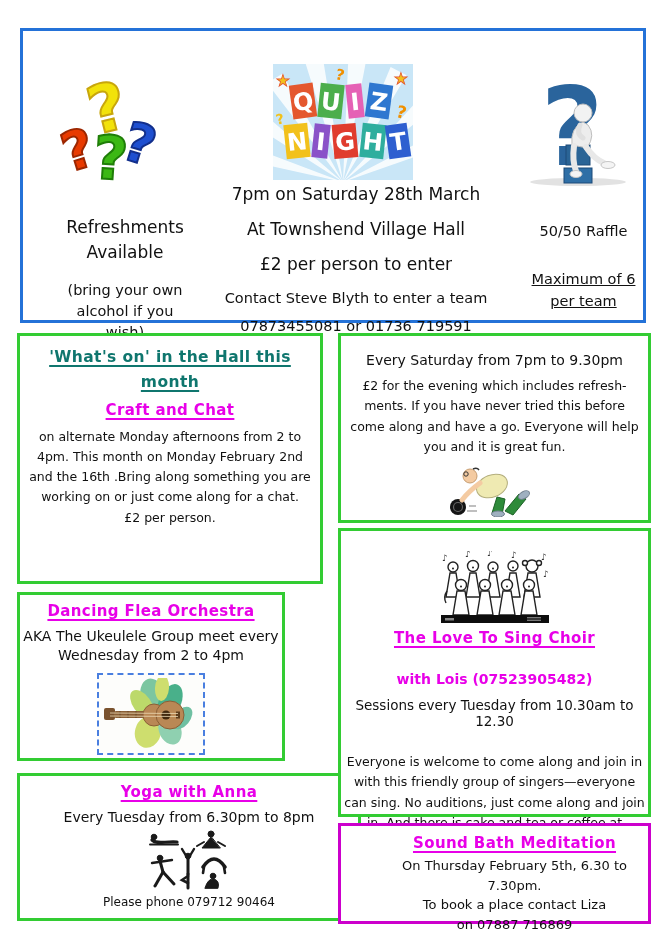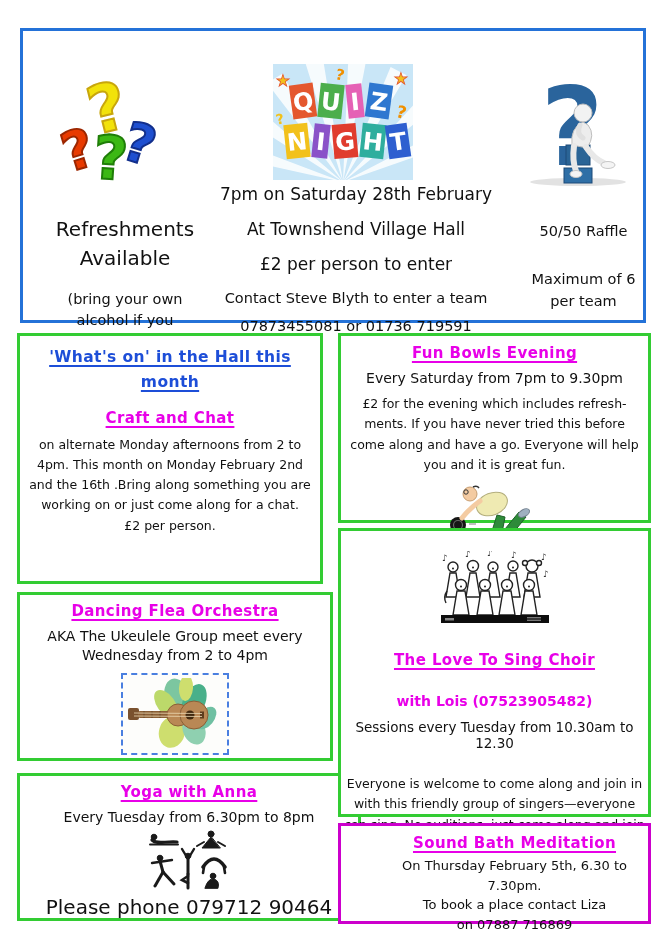--- a/index.html
+++ b/index.html
@@ -11,52 +11,52 @@
   .b-blue{border:3px solid #2472d8;}
   .b-green{border:3px solid #33cc33;}
   .b-mag{border:3px solid #cc00cc;padding-left:40px;}
 
   
   .quiz{left:20px;top:28px;width:626px;height:295px;}
   .qmarks-img{position:absolute;left:28px;top:36px;}
   .poster-img{position:absolute;left:250px;top:33px;}
   .thinker-img{position:absolute;left:487px;top:42px;}
   .q-left{position:absolute;left:22px;top:184px;width:160px;}
-  .q-left .p1{font-size:20px;line-height:1.45;}
+  .q-left .p1{font-size:17px;line-height:1.45;}
   .q-left .p2{font-size:14.5px;line-height:1.45;margin-top:16px;}
   .q-center{position:absolute;left:163px;top:155px;width:340px;}
   .q-center .big{font-size:17px;line-height:1;margin-bottom:18px;}
   .q-center .med{font-size:14.5px;line-height:1;margin-bottom:13px;}
   .q-right{position:absolute;left:478px;top:192px;width:165px;}
   .q-right .p1{font-size:14.5px;}
-  .q-right .p2{font-size:14.5px;line-height:1.5;margin-top:30px;}
+  .q-right .p2{font-size:14.5px;line-height:1.5;margin-top:30px;text-decoration:underline;}
 
   
   .whatson{left:17px;top:333px;width:306px;height:251px;padding-top:9px;}
   .funbowls{left:338px;top:333px;width:313px;height:190px;padding-top:8px;}
-  .flea{left:17px;top:592px;width:316px;height:169px;padding-top:7px;}
+  .flea{left:17px;top:592px;width:268px;height:169px;padding-top:7px;}
   .yoga{left:17px;top:773px;width:344px;height:148px;padding-top:7px;}
   .choir{left:338px;top:528px;width:313px;height:289px;}
   .soundbath{left:338px;top:823px;width:313px;height:101px;padding-top:8px;}
 
   .title{font-weight:bold;font-size:15px;text-decoration:underline;
          text-underline-offset:3px;text-decoration-thickness:1.5px;letter-spacing:.4px;}
-  .t-green{color:#1d4ed8;}
+  .t-green{color:#0f766e;}
   .t-mag{color:#e800e8;}
   .title.two-line{font-size:15.5px;line-height:1.6;}
   .sub{font-size:14px;margin-top:8px;}
   .body-txt{font-size:12.5px;line-height:1.62;margin-top:8px;}
   .preline{white-space:pre-line;}
   .mag-sub{color:#e800e8;font-weight:bold;font-size:14px;margin-top:24px;}
-  .phone-line{font-size:20px;margin-top:4px;}
+  .phone-line{font-size:12px;margin-top:4px;}
   .svg-block{display:block;margin:4px auto 0;}
   .uke-frame{width:104px;height:78px;margin:8px auto 0;border:2px dashed #4a7fe0;
              display:flex;align-items:center;justify-content:center;background:#fdfdfb;}
   .choir .svg-block{margin-top:20px;}
-  .choir .title{display:block;margin-top:28px;}
+  .choir .title{display:block;margin-top:6px;}
   .choir .sessions{font-size:13.5px;margin-top:10px;}
   .soundbath .body-txt{font-size:13px;margin-top:4px;line-height:1.5;}
 </style>
 </head>
 <body>
 
 <div class="page">
 
   <section class="box b-blue quiz">
 
@@ -146,47 +146,46 @@
 
     <div class="q-left">
       <div class="p1 preline">Refreshments
 Available</div>
       <div class="p2 preline">(bring your own
 alcohol if you
 wish)</div>
     </div>
 
     <div class="q-center">
-      <div class="big">7pm on Saturday 28th February</div>
+      <div class="big">7pm on Saturday 28th March</div>
       <div class="big">At Townshend Village Hall</div>
       <div class="big">£2 per person to enter</div>
       <div class="med">Contact Steve Blyth to enter a team</div>
       <div class="med">07873455081 or 01736 719591</div>
     </div>
 
     <div class="q-right">
       <div class="p1">50/50 Raffle</div>
       <div class="p2 preline">Maximum of 6
 per team</div>
     </div>
   </section>
 
   <section class="box b-green whatson">
     <div class="title t-green two-line preline">'What's on' in the Hall this
 month</div>
-    <div class="title t-mag" style="margin-top:14px;">Craft and Chat</div>
+    <div class="title t-mag" style="margin-top:6px;">Craft and Chat</div>
     <div class="body-txt preline">on alternate Monday afternoons from 2 to
 4pm. This month on Monday February 2nd
 and  the 16th .Bring along something you are
 working on or just come along for a chat.
 £2 per person.</div>
   </section>
 
   <section class="box b-green funbowls">
-    <div class="title t-mag">Fun Bowls Evening</div>
     <div class="sub">Every Saturday from 7pm to 9.30pm</div>
     <div class="body-txt preline" style="">£2 for the evening which includes refresh-
 ments.  If you have never tried this before
 come along and have a go. Everyone will help
 you and it is great fun.</div>
     <svg class="svg-block" width="96" height="56" viewBox="0 0 96 56">
       <line x1="20" y1="50" x2="30" y2="50" stroke="#aaa" stroke-width="1.5"></line>
       <line x1="22" y1="45" x2="29" y2="45" stroke="#aaa" stroke-width="1.5"></line>
       <circle cx="11" cy="46" r="8" fill="#151515"></circle>
       <circle cx="11" cy="46" r="4.5" fill="none" stroke="#666" stroke-width="1.2"></circle>

